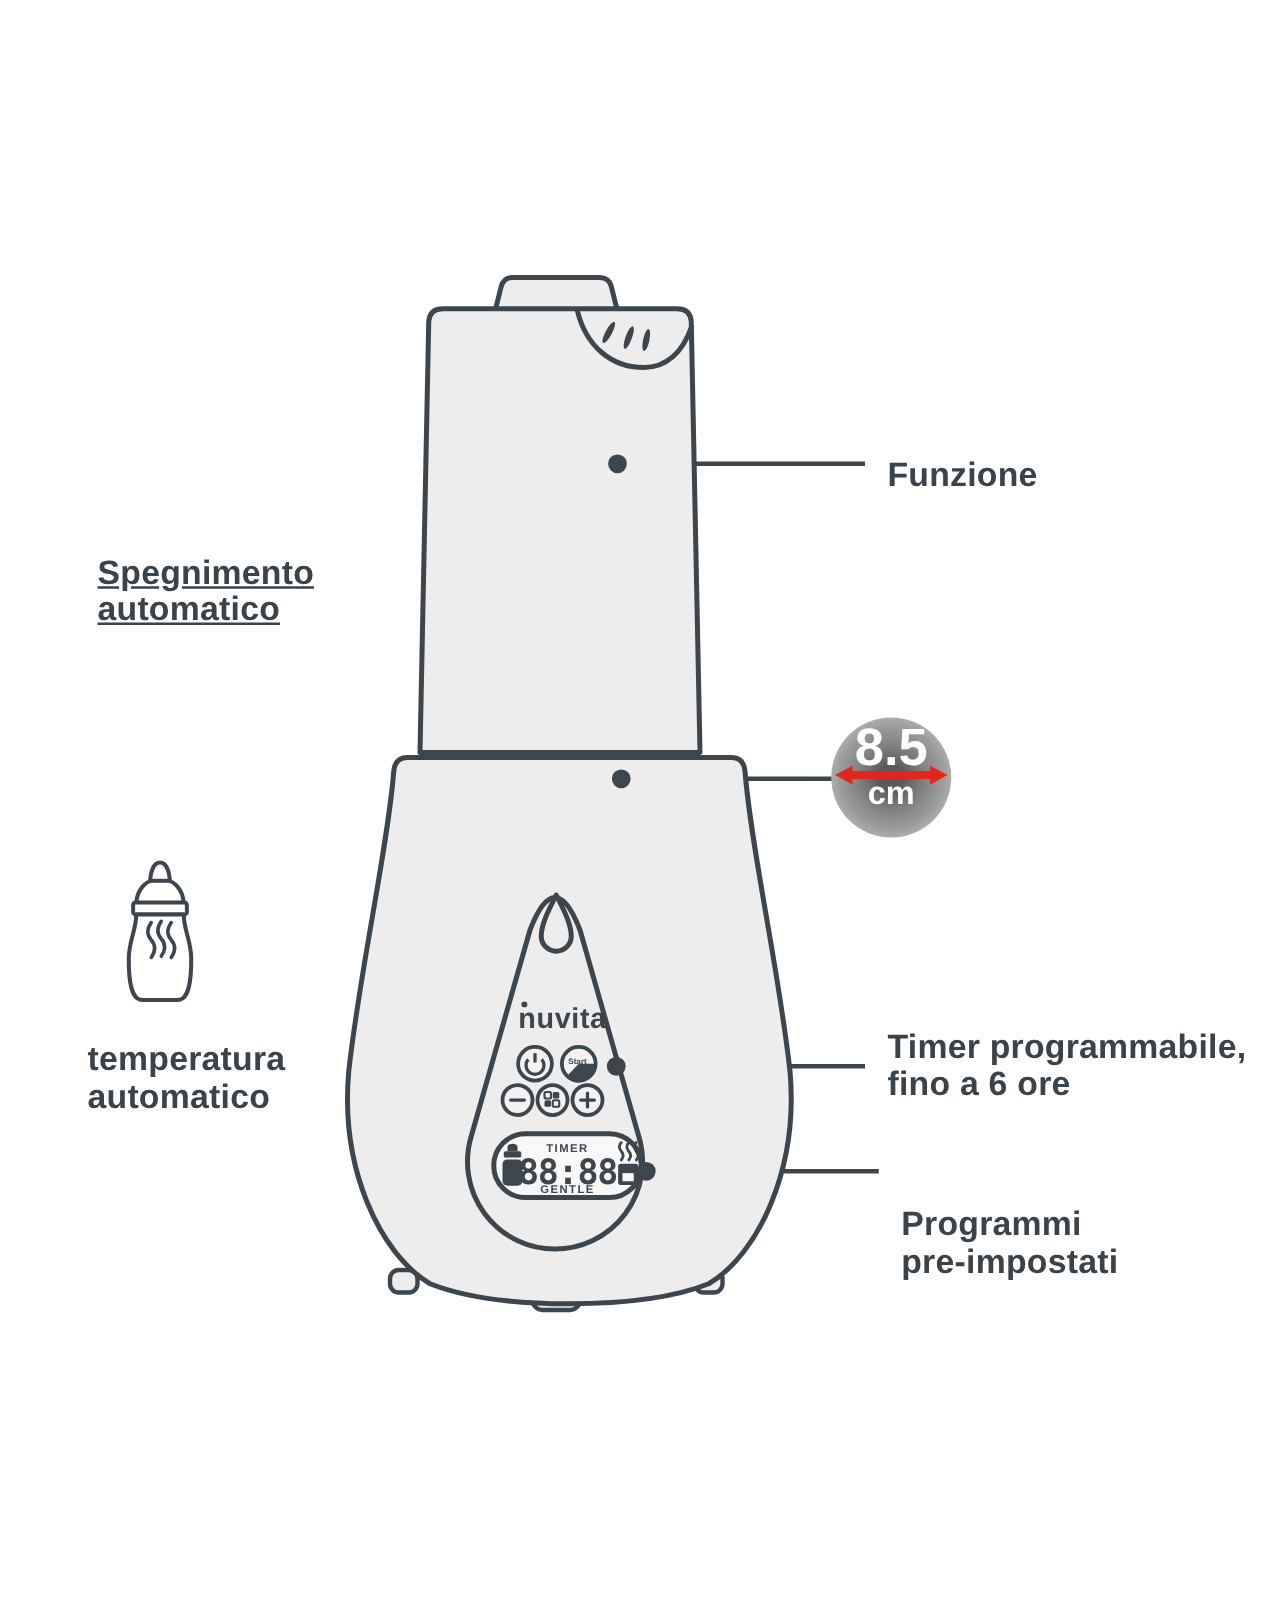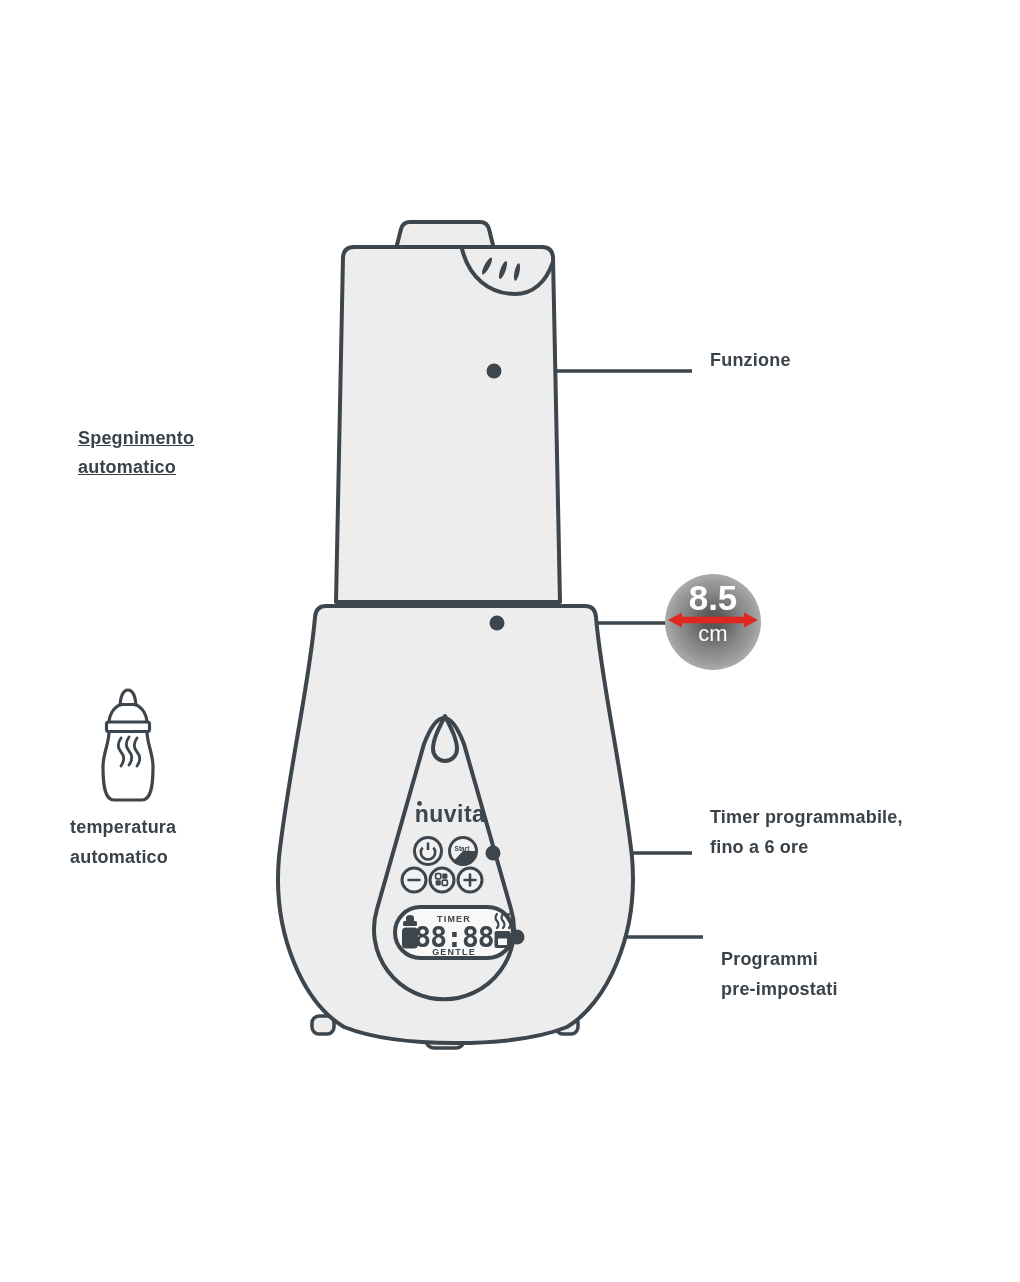--- a/index.html
+++ b/index.html
@@ -1,34 +1,34 @@
 <!DOCTYPE html>
 <html><head>
 <meta charset="utf-8">
 <style>
   html,body{margin:0;padding:0;background:#ffffff;}
   .canvas{position:relative;width:1020px;height:1282px;background:#ffffff;overflow:hidden;
           font-family:"Liberation Sans",sans-serif;}
   .canvas svg{position:absolute;left:0;top:0;}
   svg text{font-family:"Liberation Sans",sans-serif;}
   .seg{font-family:"DejaVu Sans Mono",monospace;font-weight:700;letter-spacing:-1px;}
-  .label{position:absolute;font-weight:700;color:#3a424a;letter-spacing:.2px;font-size:18px;}
+  .label{position:absolute;font-weight:700;color:#3a424a;letter-spacing:.2px;font-size:27px;margin-top:20px;}
   .label .ln{display:block;white-space:nowrap;}
   .lh36{line-height:36px;} .lh38{line-height:38px;} .lh30{line-height:30px;} .lh29{line-height:29px;}
   
   .badge{position:absolute;left:665px;top:574px;width:96px;height:96px;border-radius:50%;
          background:radial-gradient(circle at 50% 50%,
            #6e6e6e 0%, #787878 26%, #868686 42%, #989898 58%, #aeaeae 72%, #c6c6c6 84%, #cccccc 100%);}
   .badge-detail{position:absolute;left:18px;top:18px;width:60px;height:60px;border-radius:50%;
          background:radial-gradient(circle, rgba(50,50,55,.38) 0 22%, rgba(50,50,55,.12) 45%, rgba(0,0,0,0) 68%);}
   .badge-arrow{position:absolute;left:0;top:0;}
   .badge-value{position:absolute;left:0;top:6px;width:100%;text-align:center;
-         color:#ffffff;font-weight:700;font-size:35px;line-height:36px;}
+         color:#ffffff;font-weight:700;font-size:42px;line-height:36px;}
   .badge-unit{position:absolute;left:0;top:48px;width:100%;text-align:center;
-         color:#ffffff;font-weight:400;font-size:22px;line-height:24px;}
+         color:#ffffff;font-weight:700;font-size:26px;line-height:24px;}
 </style>
 </head>
 <body>
 
 <div class="canvas">
 
   <svg width="1020" height="1282" viewBox="0 0 1020 1282">
 
     <g stroke="#3d454d" stroke-width="3.5">
       <line x1="494" y1="371" x2="692" y2="371"></line>

